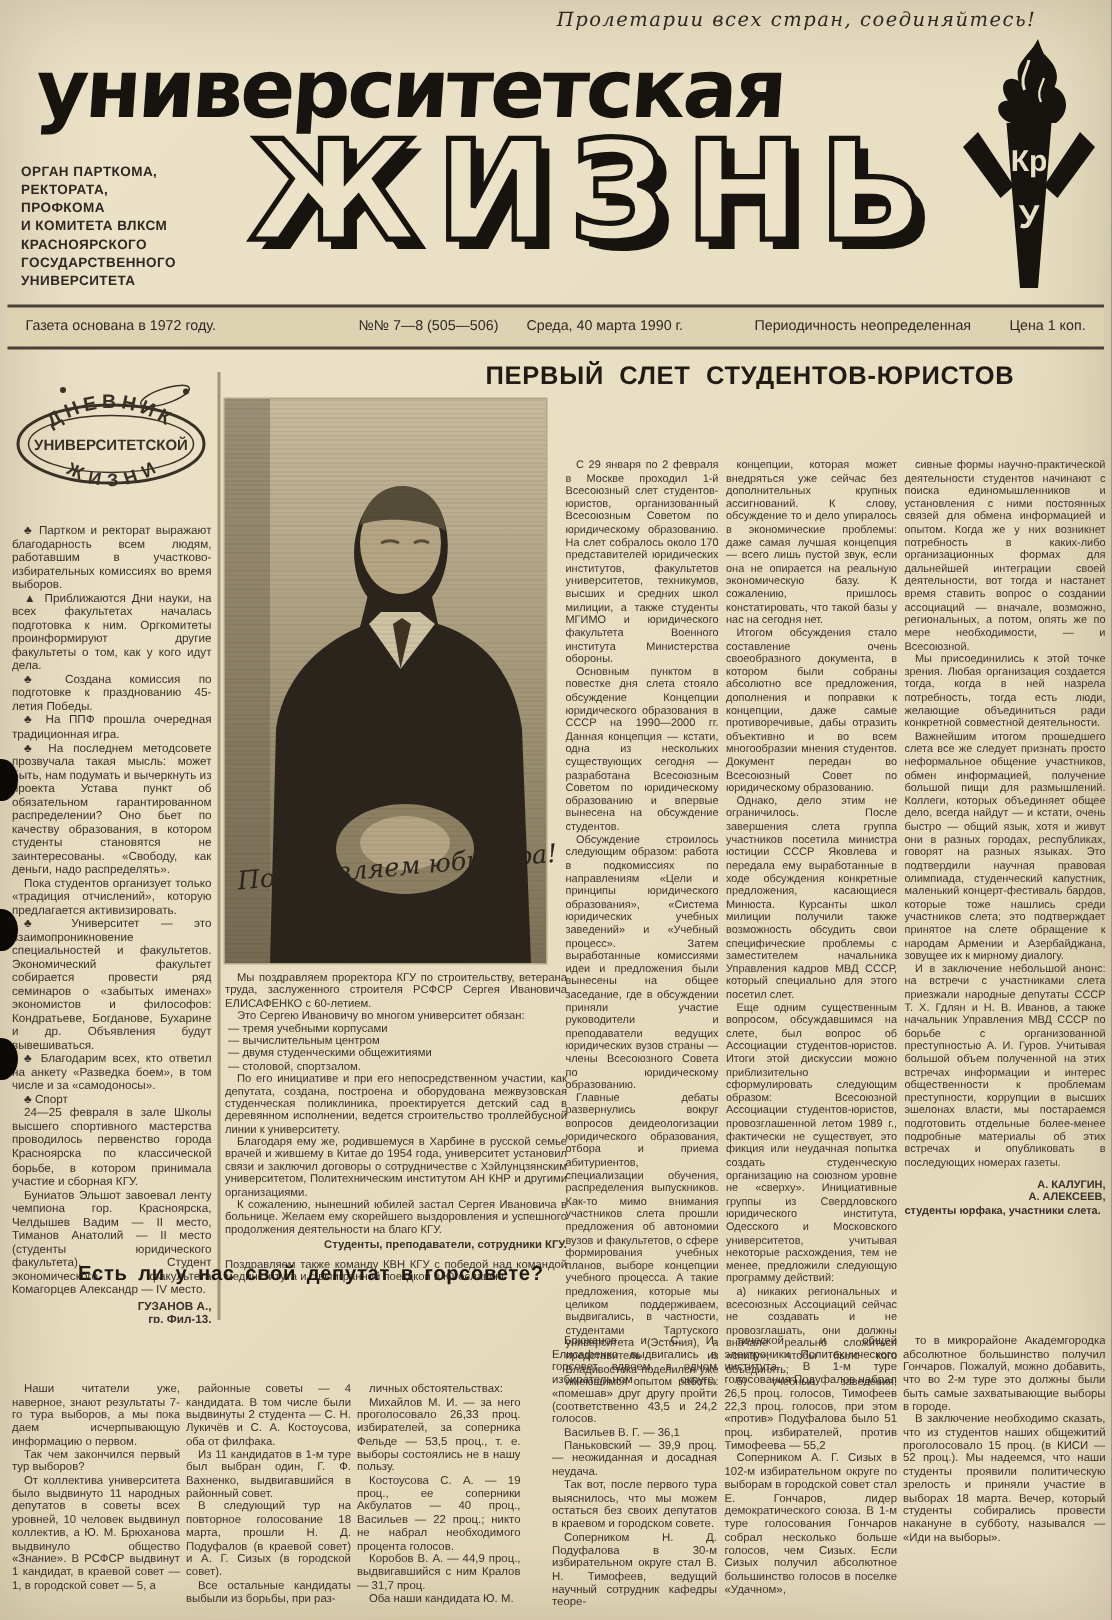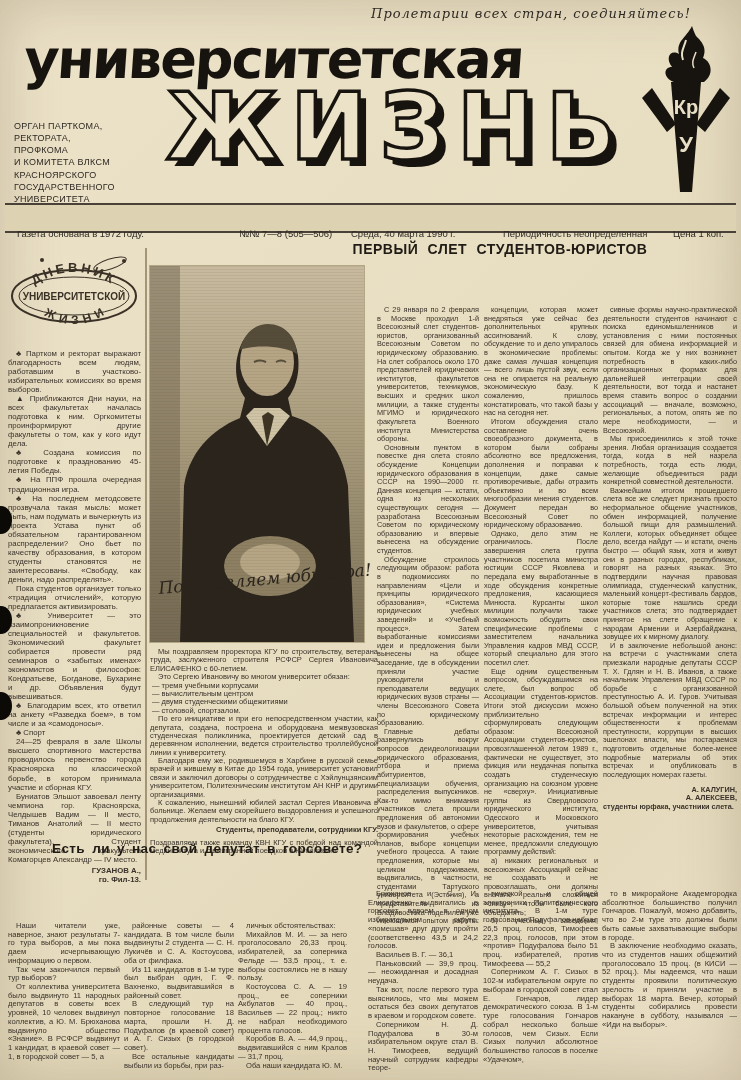--- a/index.html
+++ b/index.html
@@ -9,29 +9,29 @@
         box-shadow:inset 0 0 60px rgba(90,70,40,.25);}
   .abs{position:absolute;}
   .motto{left:348px;top:6px;width:366px;text-align:center;
          font-family:"DejaVu Serif",serif;font-style:italic;font-size:13px;
          letter-spacing:1px;color:#2e2822;}
   .title1{left:24px;top:28px;font-family:"DejaVu Sans",sans-serif;font-weight:bold;
           font-size:54px;letter-spacing:-2px;color:#17130e;transform:skewX(-4deg);white-space:nowrap;}
   .title2{left:166px;top:82px;font-family:"DejaVu Sans",sans-serif;font-weight:bold;
           font-size:92px;line-height:1;letter-spacing:12px;color:#ece2c8;
           -webkit-text-stroke:3.5px #17130e;text-shadow:7px 7px 0 #17130e;white-space:nowrap;}
-  .organ{left:14px;top:120px;width:170px;font-size:9px;font-weight:normal;
+  .organ{left:14px;top:108px;width:170px;font-size:9px;font-weight:bold;
          line-height:1.35;letter-spacing:.3px;color:#2e2822;}
   .organ p{margin:0;}
   .emblem{left:634px;top:24px;width:102px;height:182px;}
   .datebar{left:5px;top:203px;width:731px;height:26px;background:#ddd2b2;
            border-top:2px solid #4a4238;border-bottom:2px solid #4a4238;font-size:9.5px;color:#2f2a24;}
-  .datebar span{position:absolute;top:23px;white-space:nowrap;}
+  .datebar span{position:absolute;top:7px;white-space:nowrap;}
   .d1{left:12px}.d2{left:234px}.d3{left:346px}.d4{left:498px}.d5{left:668px}
-  .headline1{left:280px;top:241px;width:440px;text-align:center;font-size:14px;
+  .headline1{left:280px;top:241px;width:440px;text-align:center;font-size:17px;
              font-weight:bold;letter-spacing:.5px;word-spacing:5px;color:#201b15;white-space:nowrap;}
   .vrule{width:1.5px;background:#a39575;}
   .diary{left:8px;top:248px;width:133px;height:634px;overflow:hidden;font-size:7.8px;
          line-height:1.16;text-align:justify;}
   .diary-items p{margin:0;text-indent:8px;}
   .stampbox{width:133px;height:94px;margin-bottom:5px;}
   .photo{left:150px;top:266px;width:214px;height:376px;overflow:hidden;
          box-shadow:0 0 0 1px #b4a786;}
   .photo-grain{position:absolute;left:0;top:0;right:0;bottom:0;
          background:repeating-linear-gradient(0deg,rgba(60,45,25,.07) 0 1px,transparent 1px 3px);}

